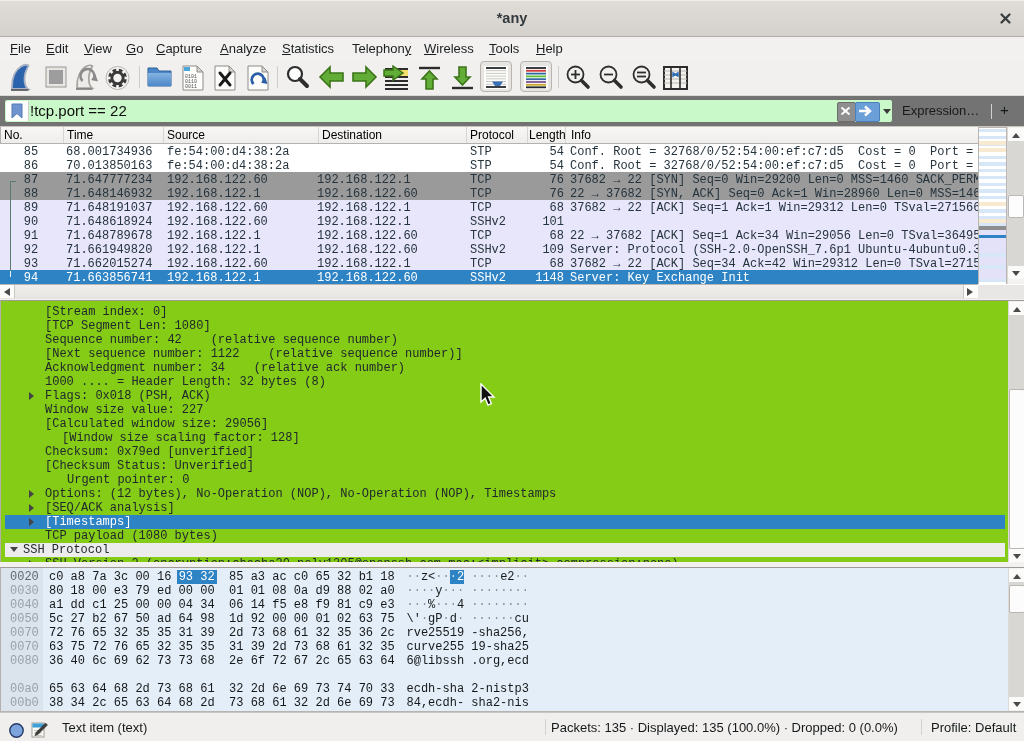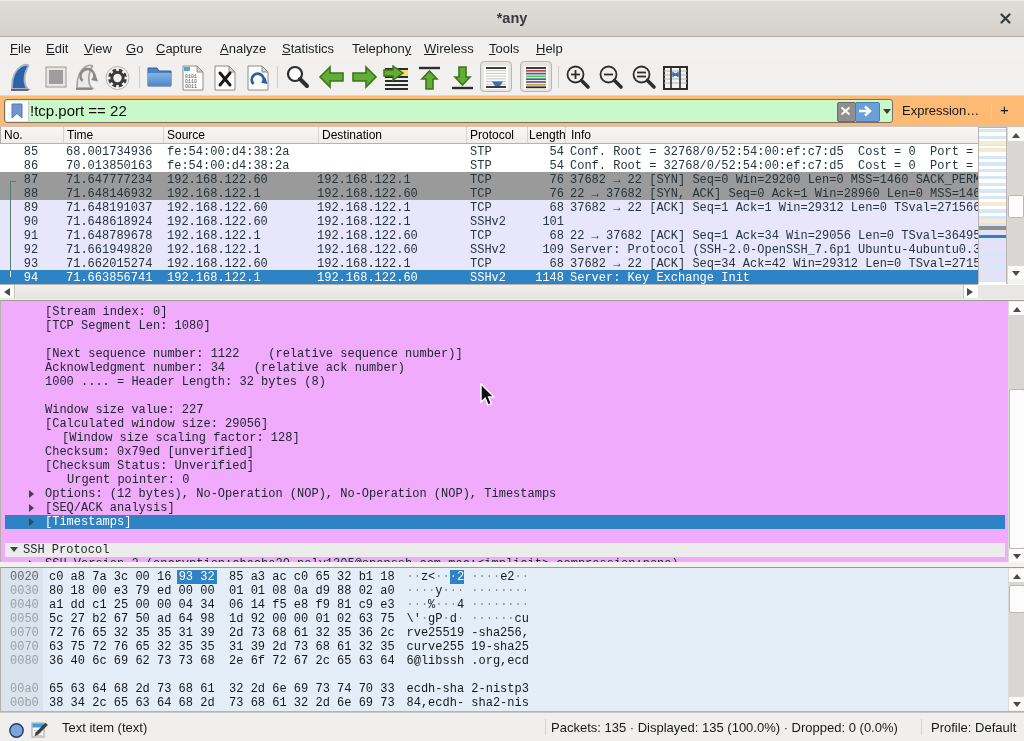--- a/index.html
+++ b/index.html
@@ -15,21 +15,21 @@
 #menubar{position:absolute;left:0;top:37px;width:1024px;height:23px;background:#f2f1ef;}
 #menubar span{position:absolute;top:4px;font-size:13px;color:#1b1f21;}
 
 #toolbar{position:absolute;left:0;top:60px;width:1024px;height:36px;
   background:#f1f0ee;border-bottom:1px solid #dcd9d5;box-sizing:border-box;}
 #toolbar svg{position:absolute;top:5px;}
 .tsep{position:absolute;top:6px;width:1px;height:22px;background:#cfccc8;}
 .tbox{position:absolute;top:1px;width:32px;height:31px;background:#e7e5e2;
   border:1px solid #b8b4af;border-radius:4px;box-sizing:border-box;}
 
-#filterbar{position:absolute;left:0;top:96px;width:1024px;height:31px;background:#fdba74;
+#filterbar{position:absolute;left:0;top:96px;width:1024px;height:31px;background:#737373;
   border-bottom:1px solid #c9c6c2;box-sizing:border-box;}
 #finput{position:absolute;left:4px;top:3px;width:889px;height:24px;background:#c9f8c9;
   border:1px solid #71706c;border-radius:3px;box-sizing:border-box;}
 #fbook{position:absolute;left:1px;top:1px;width:22px;height:20px;background:#fff;
   border-right:1px solid #cfcdc9;border-radius:2px 0 0 2px;}
 #ftext{position:absolute;left:25px;top:2px;font-size:15px;color:#0e0e0e;}
 .fbtn{position:absolute;top:2px;width:19px;height:18px;border-radius:2px;}
 #fexpr{position:absolute;left:902px;top:7px;font-size:13px;color:#16191b;}
 #fplus{position:absolute;left:1000px;top:5px;font-size:15px;color:#16191b;}
 
@@ -47,21 +47,21 @@
 .c-pro{left:470px;}
 .c-len{left:500px;width:64px;text-align:right;}
 .c-info{left:570px;width:400px;}
 
 #minimap{position:absolute;left:978px;top:0;width:29px;height:157px;background:#fff;
   border:1px solid #b9b6b2;box-sizing:border-box;}
 .sbv{position:absolute;background:#f3f2f1;border-left:1px solid #dcd9d6;box-sizing:border-box;}
 .arr{position:absolute;width:0;height:0;}
 .thumb{position:absolute;background:#fcfcfc;border:1px solid #bbb8b4;border-radius:2px;box-sizing:border-box;}
 
-#details{position:absolute;left:0;top:300px;width:1024px;height:262px;background:#f0abfc;color:#21282d;
+#details{position:absolute;left:0;top:300px;width:1024px;height:262px;background:#84cc16;color:#21282d;
   border-top:1px solid #9d9a96;border-left:1px solid #b3afaa;box-sizing:border-box;overflow:hidden;}
 .dline{position:absolute;left:0;width:1007px;height:14px;font-size:12px;line-height:14px;white-space:pre;}
 .tri-r{position:absolute;width:0;height:0;border-left:5px solid #444;border-top:4px solid transparent;border-bottom:4px solid transparent;}
 .tri-d{position:absolute;width:0;height:0;border-top:5px solid #444;border-left:4px solid transparent;border-right:4px solid transparent;}
 
 #hexpane{position:absolute;left:0;top:567px;width:1024px;height:145px;background:#e4eef8;
   border-top:1px solid #9d9a96;border-left:1px solid #b3afaa;border-bottom:1px solid #b7b4b0;box-sizing:border-box;overflow:hidden;}
 .hrow{position:absolute;left:0;width:1007px;height:14px;font-size:12px;line-height:14px;white-space:pre;color:#15181a;}
 .hoff{color:#99a0a7;}
 .hdot{color:#8a9095;}
@@ -334,32 +334,35 @@
 <div class="abs" style="left:0;top:157.5px;width:978px;height:14px;background:linear-gradient(#f0efed,#e6e4e1);"></div>
 <div class="abs" style="left:0;top:157.5px;width:14px;height:13.5px;background:#fcfcfb;border-right:1px solid #cac7c3;"></div>
 <div class="arr" style="left:4px;top:161px;border-right:6px solid #4a4a4a;border-top:4.5px solid transparent;border-bottom:4.5px solid transparent;"></div>
 <div class="abs" style="left:963px;top:157.5px;width:14px;height:13.5px;background:#fcfcfb;border-left:1px solid #cac7c3;"></div>
 <div class="arr" style="left:967px;top:161px;border-left:6px solid #4a4a4a;border-top:4.5px solid transparent;border-bottom:4.5px solid transparent;"></div>
 <div class="abs" style="left:978px;top:157.5px;width:46px;height:14px;background:#e9e7e5;"></div>
 </div>
 <div id="details" class="mono">
 <div class="dline" style="top:4px"><span style="margin-left:44px">[Stream index: 0]</span></div>
 <div class="dline" style="top:18px"><span style="margin-left:44px">[TCP Segment Len: 1080]</span></div>
+<div class="dline" style="top:32px"><span style="margin-left:44px">Sequence number: 42    (relative sequence number)</span></div>
 <div class="dline" style="top:46px"><span style="margin-left:44px">[Next sequence number: 1122    (relative sequence number)]</span></div>
 <div class="dline" style="top:60px"><span style="margin-left:44px">Acknowledgment number: 34    (relative ack number)</span></div>
 <div class="dline" style="top:74px"><span style="margin-left:44px">1000 .... = Header Length: 32 bytes (8)</span></div>
+<div class="dline" style="top:88px"><i class="tri-r" style="left:28px;top:3px"></i><span style="margin-left:44px">Flags: 0x018 (PSH, ACK)</span></div>
 <div class="dline" style="top:102px"><span style="margin-left:44px">Window size value: 227</span></div>
 <div class="dline" style="top:116px"><span style="margin-left:44px">[Calculated window size: 29056]</span></div>
 <div class="dline" style="top:130px"><span style="margin-left:61px">[Window size scaling factor: 128]</span></div>
 <div class="dline" style="top:144px"><span style="margin-left:44px">Checksum: 0x79ed [unverified]</span></div>
 <div class="dline" style="top:158px"><span style="margin-left:44px">[Checksum Status: Unverified]</span></div>
 <div class="dline" style="top:172px"><span style="margin-left:66px">Urgent pointer: 0</span></div>
 <div class="dline" style="top:186px"><i class="tri-r" style="left:28px;top:3px"></i><span style="margin-left:44px">Options: (12 bytes), No-Operation (NOP), No-Operation (NOP), Timestamps</span></div>
 <div class="dline" style="top:200px"><i class="tri-r" style="left:28px;top:3px"></i><span style="margin-left:44px">[SEQ/ACK analysis]</span></div>
 <div class="dline" style="top:214px;left:4px;width:1000px;background:#2e83c5;color:#fff;"><i class="tri-r" style="left:24px;top:3px"></i><span style="margin-left:40px">[Timestamps]</span></div>
+<div class="dline" style="top:228px"><span style="margin-left:44px">TCP payload (1080 bytes)</span></div>
 <div class="dline" style="top:242px;left:4px;width:1000px;background:#ececec;"><i class="tri-d" style="left:5px;top:4px"></i><span style="margin-left:18px">SSH Protocol</span></div>
 <div class="dline" style="top:256px"><i class="tri-r" style="left:28px;top:3px"></i><span style="margin-left:44px">SSH Version 2 (encryption:chacha20-poly1305@openssh.com mac:&lt;implicit&gt; compression:none)</span></div>
 
 <div class="sbv" style="left:1007px;top:0;width:17px;height:262px;"></div>
 <div class="abs" style="left:1008px;top:1px;width:16px;height:13px;background:#fbfbfa;"></div>
 <div class="arr" style="left:1012px;top:6px;border-bottom:5px solid #4a4a4a;border-left:4px solid transparent;border-right:4px solid transparent;"></div>
 <div class="abs" style="left:1008px;top:14px;width:16px;height:234px;background:#d9d7d4;"></div>
 <div class="thumb" style="left:1008px;top:88px;width:16px;height:160px;"></div>
 <div class="abs" style="left:1008px;top:248px;width:16px;height:13px;background:#fbfbfa;"></div>
 <div class="arr" style="left:1012px;top:253px;border-top:5px solid #4a4a4a;border-left:4px solid transparent;border-right:4px solid transparent;"></div>

